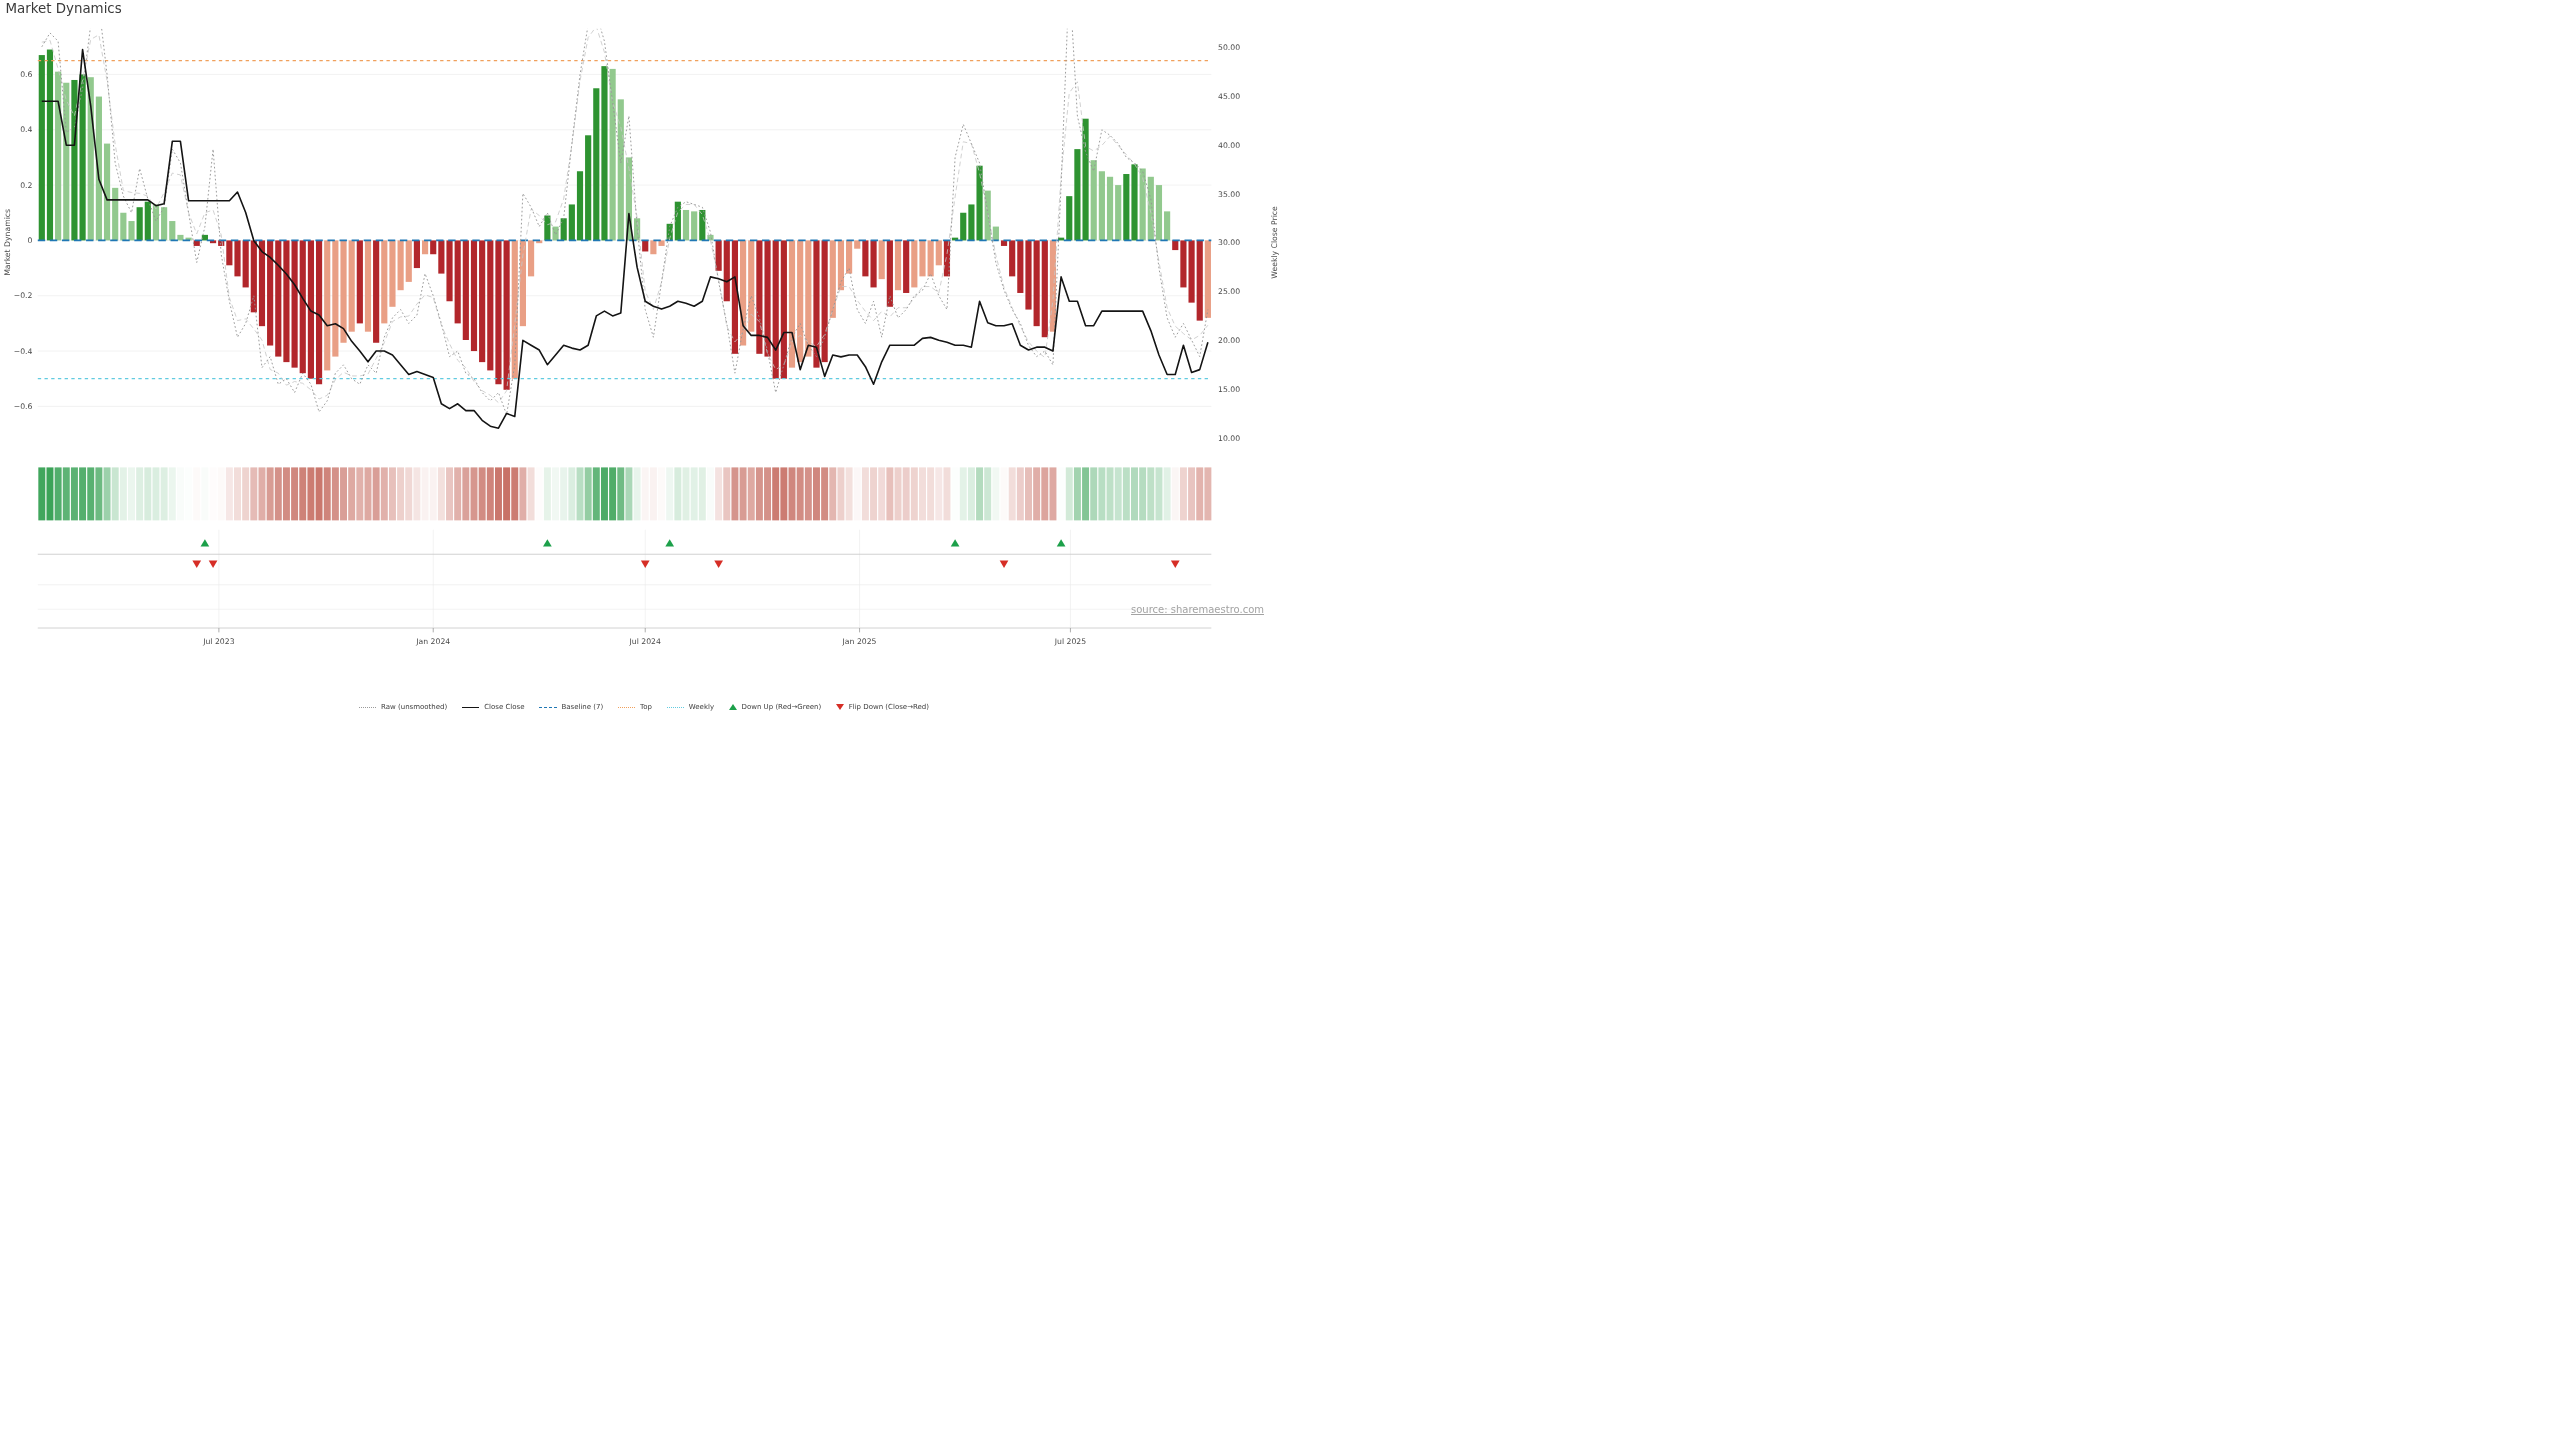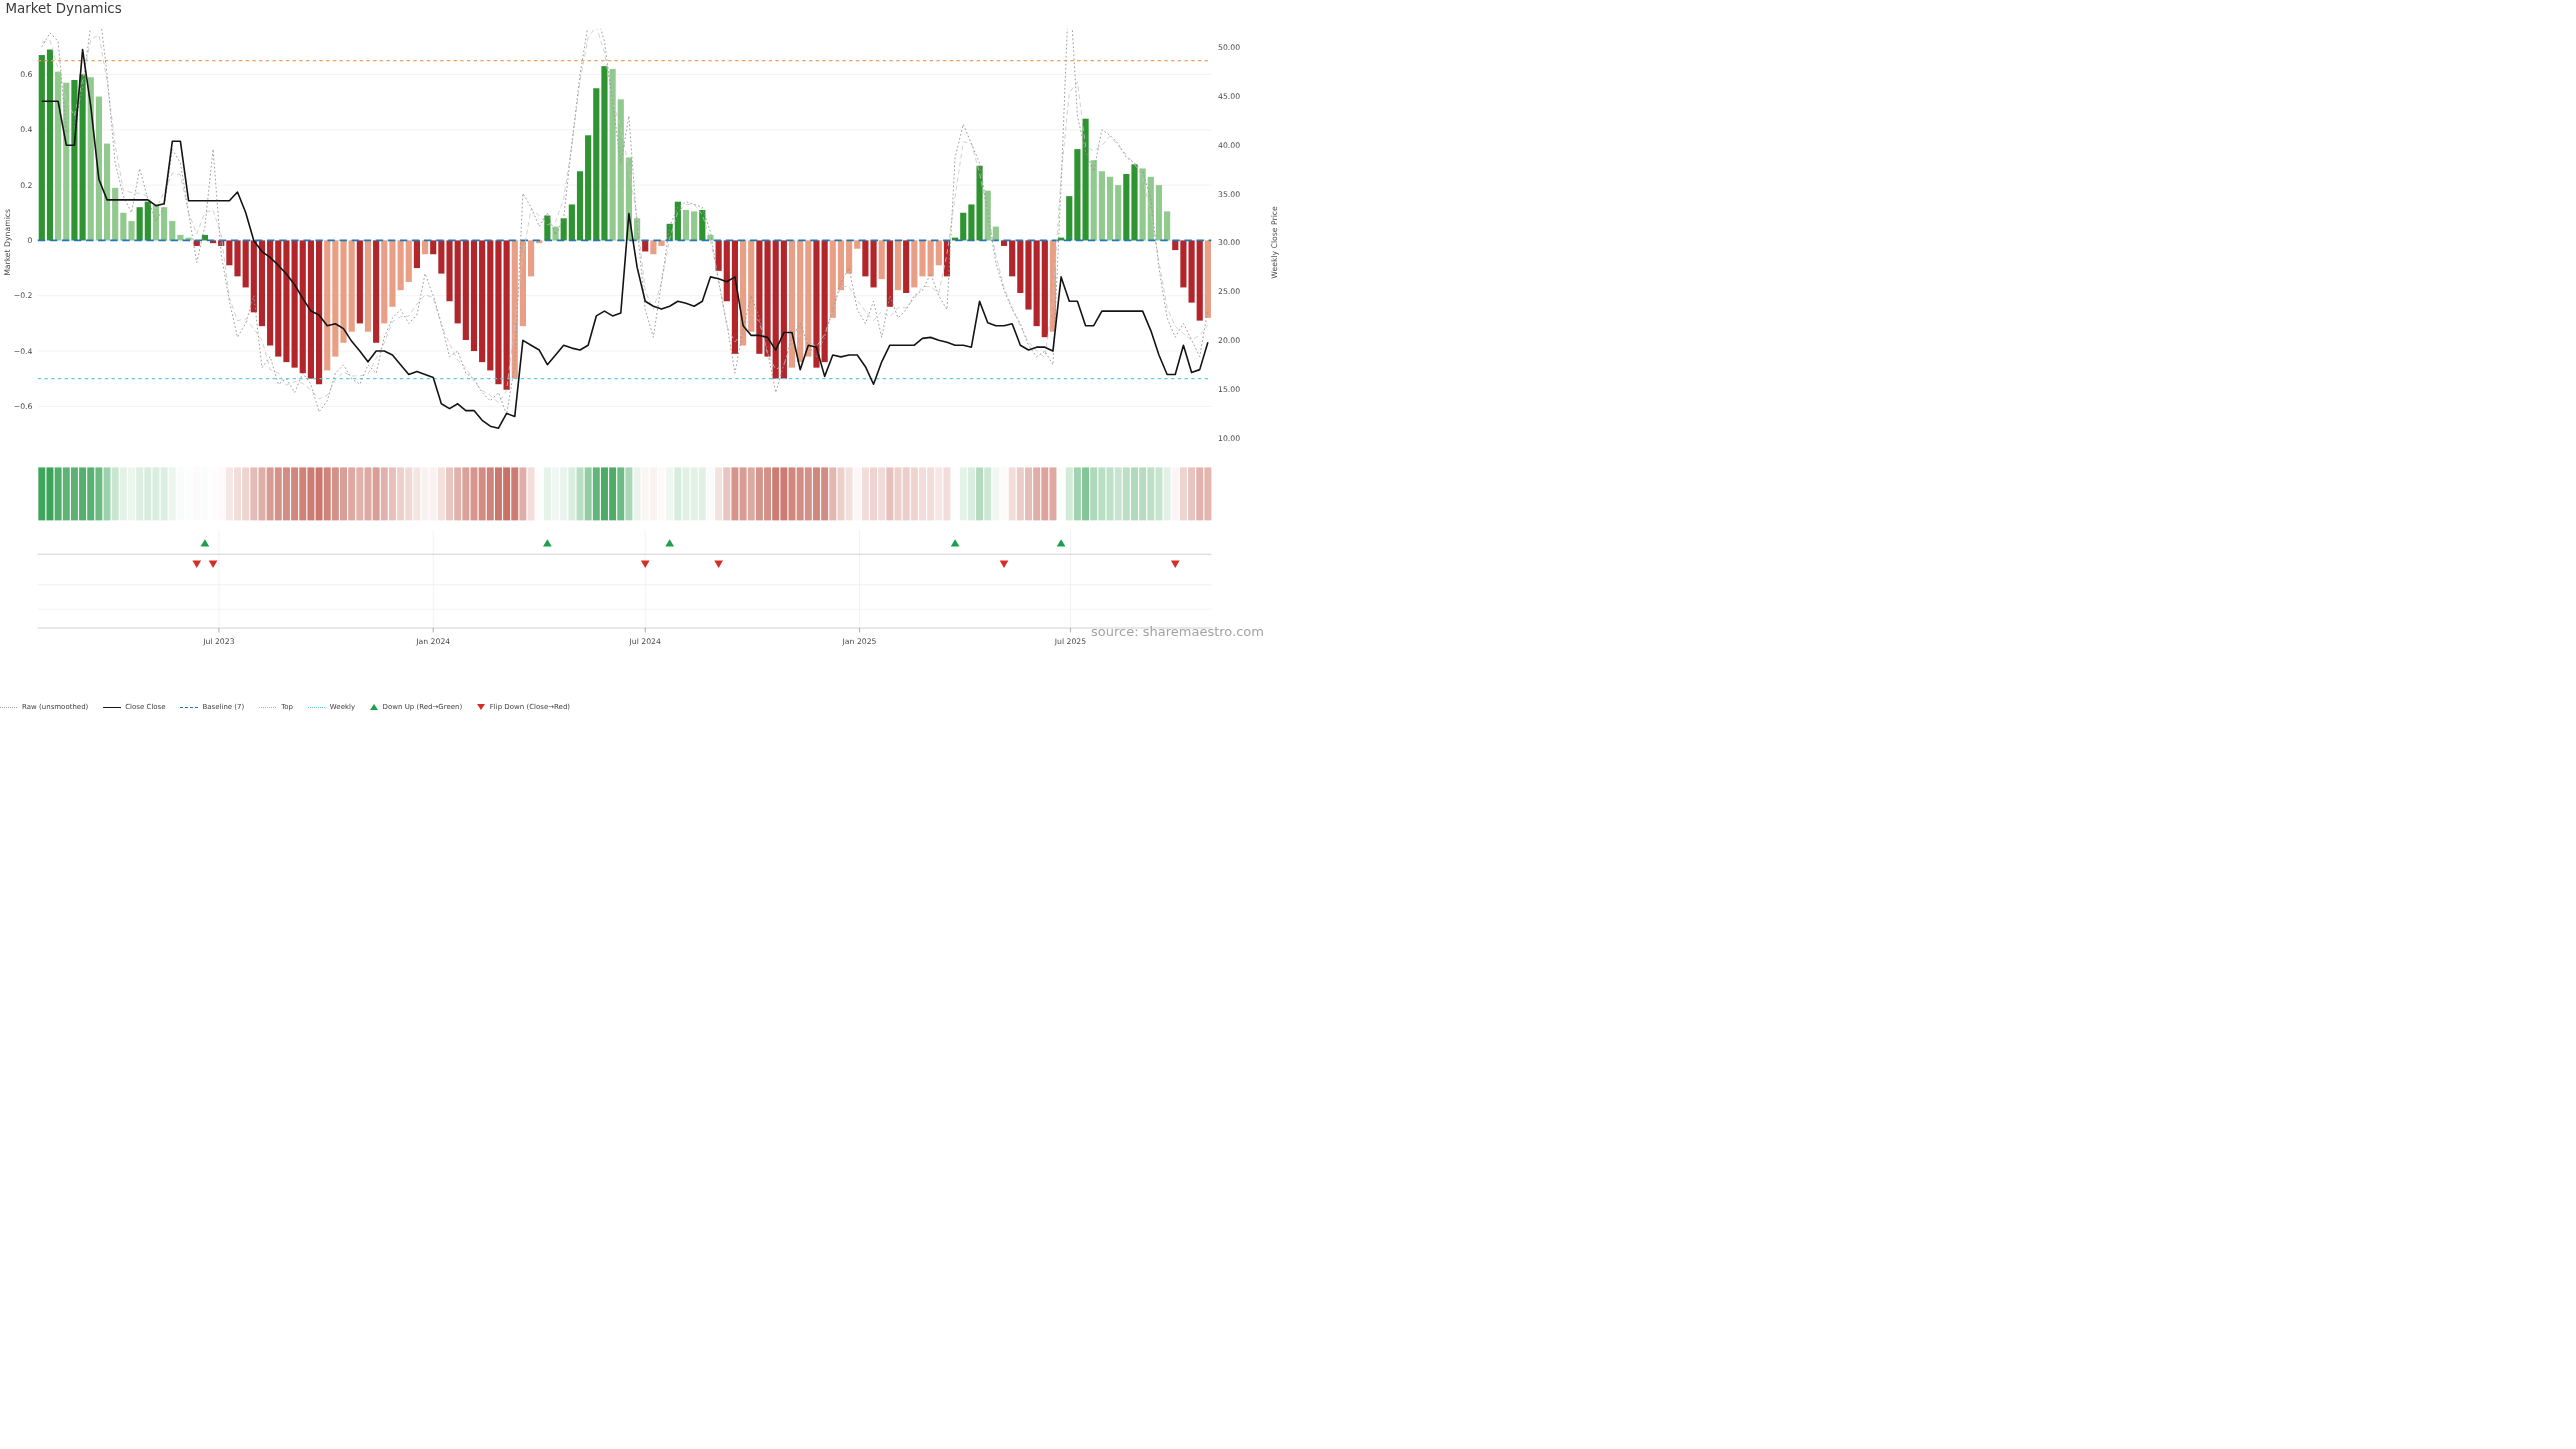--- a/index.html
+++ b/index.html
@@ -1,24 +1,24 @@
 <!DOCTYPE html>
 <html style="font-size:10.7px"><head>
 <meta charset="utf-8">
 <style>
   html,body{margin:0;padding:0;background:#ffffff;font-family:"DejaVu Sans","Liberation Sans",sans-serif;}
   #stage{position:relative;width:1288px;height:725px;background:#fff;overflow:hidden;}
   #chart-title{position:absolute;left:5.4px;top:1.3px;font-size:13.4px;color:#3a3a3a;}
-  #legend{position:absolute;left:0;right:0;top:703px;display:flex;align-items:center;gap:14.8px;font-size:7px;color:#3c3c3c;}
+  #legend{position:absolute;left:0;right:0;top:703px;display:flex;justify-content:center;align-items:center;gap:14.8px;font-size:7px;color:#3c3c3c;}
   .legend-item{display:flex;align-items:center;gap:4.7px;white-space:nowrap;}
   .legend-swatch{display:inline-block;}
   .lw-line{width:17.4px;height:0;border-top-width:1.3px;border-top-color:#000;}
   .tri-up{width:0;height:0;border-left:4px solid transparent;border-right:4px solid transparent;border-bottom:6.7px solid #1ca04a;}
   .tri-down{width:0;height:0;border-left:4px solid transparent;border-right:4px solid transparent;border-top:6.7px solid #d62e26;}
-  #source-note{position:absolute;right:24px;top:624px;font-size:13px;color:#a3a3a3;}
+  #source-note{position:absolute;right:24px;top:604px;font-size:10px;color:#a3a3a3;text-decoration:underline;}
   svg text{font-family:"DejaVu Sans","Liberation Sans",sans-serif;}
 </style>
 </head>
 <body>
 
 <div id="stage">
   <div id="chart-title">Market Dynamics</div>
   <svg id="chart-svg" width="1288" height="684" viewBox="0 0 1920 1020">
       <defs>
         <clipPath id="plotclip">

